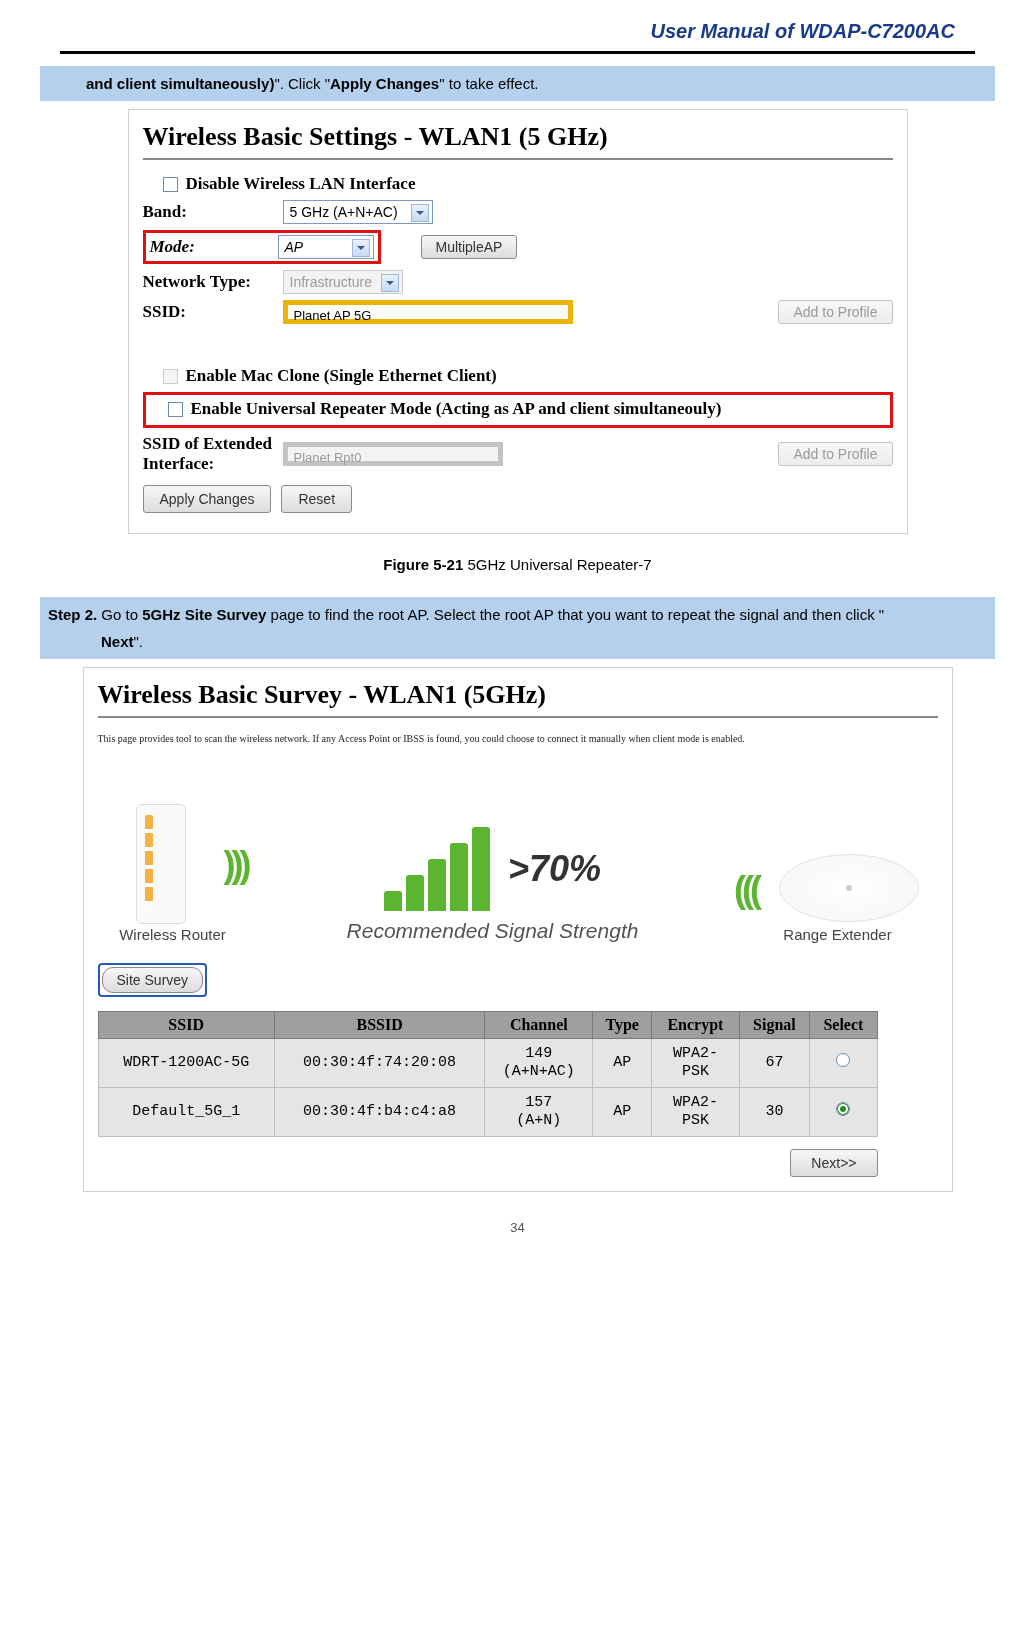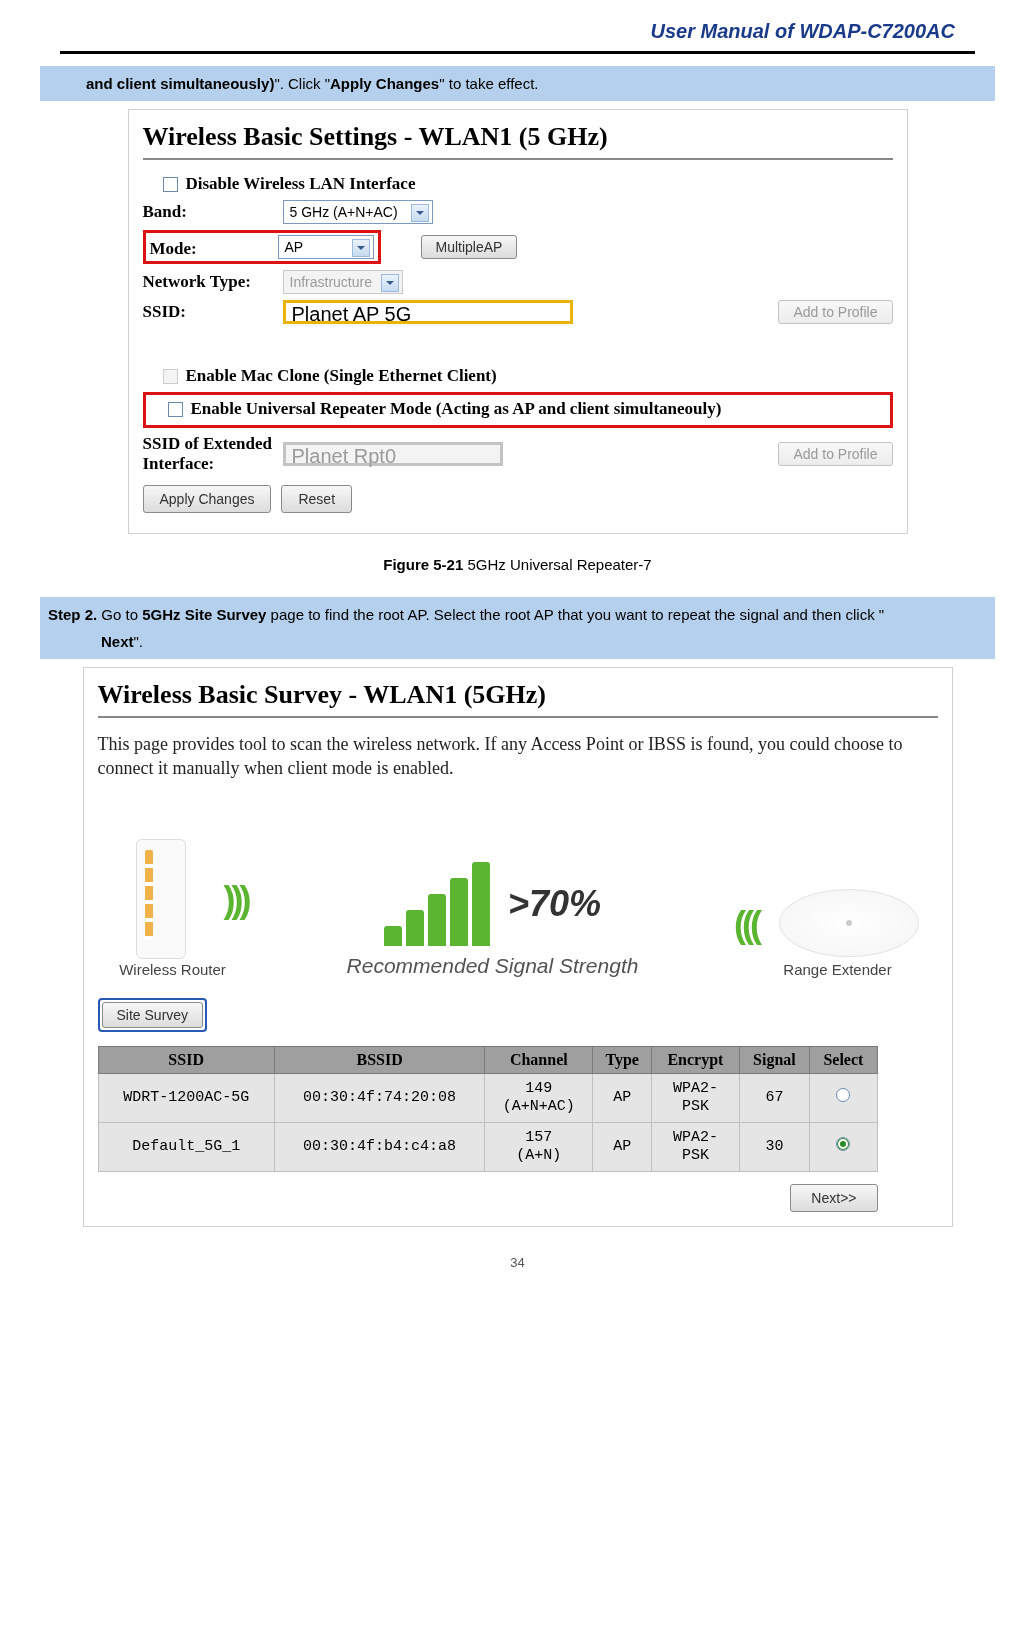--- a/index.html
+++ b/index.html
@@ -100,35 +100,35 @@
     background: linear-gradient(#f7f7f7,#dcdcdc);
     padding: 3px 14px;
     font-family: Arial,sans-serif;
     font-size: 14px;
     border-radius: 3px;
     color:#333;
     display:inline-block;
   }
   .btn-gray.disabled { color:#9a9a9a; border-color:#c3c3c3; background:linear-gradient(#f8f8f8,#ececec);}
   .input-text {
-    border: 3px solid #eab308;
+    border: 5px solid #eab308;
     padding: 3px 6px;
     font-family: Arial,sans-serif;
-    font-size: 20px;
+    font-size: 13px;
     height: 24px;
     line-height: 16px;
   }
   .input-text.disabled { color:#9a9a9a; border-color:#c3c3c3; background:#f3f3f3;}
   .input-text.wide { width: 290px; }
   .red-box { border: 3px solid #d11; padding: 2px 4px; display:inline-block;}
   .red-box-row { border: 3px solid #d11; padding: 4px 6px 6px 6px; }
   .caption { text-align:center; font-size:15px; margin: 6px 0 24px 0;}
   .survey-desc {
     font-family: "Times New Roman", serif;
-    font-size: 18px;
+    font-size: 10px;
     color:#222;
     margin-bottom: 18px;
     line-height: 1.35;
   }
   
   .diagram {
     display:flex; align-items:flex-end; justify-content:space-between;
     margin: 10px 0 20px 0;
     height: 180px;
   }
@@ -209,21 +209,21 @@
     <span class="chk"></span>
     <span style="font-weight:bold;">Disable Wireless LAN Interface</span>
   </div>
 
   <div class="form-row">
     <span class="label-col">Band:</span>
     <span class="sel" style="width:150px;">5 GHz (A+N+AC)</span>
   </div>
 
   <div class="form-row">
-    <span class="red-box" style="display:flex;align-items:flex-end;">
+    <span class="red-box" style="display:flex;align-items:center;font-style:italic;">
       <span class="label-col" style="width:128px;">Mode:</span>
       <span class="sel" style="width:96px;">AP</span>
     </span>
     <span style="width:40px;"></span>
     <span class="btn-gray">MultipleAP</span>
   </div>
 
   <div class="form-row">
     <span class="label-col">Network Type:</span>
     <span class="sel disabled" style="width:120px;">Infrastructure</span>
@@ -307,21 +307,21 @@
       <div style="display:flex;align-items:center;justify-content:center;">
         <span class="waves rev">)))</span>
         <div class="extender-img"></div>
       </div>
       <div class="diagram-caption">Range Extender</div>
     </div>
   </div>
 
   <div class="site-survey-btn-wrap">
     <span class="site-survey-btn">
-      <span class="btn-gray" style="padding:4px 14px;">Site Survey</span>
+      <span class="btn-gray" style="padding:4px 14px;border-radius:11px;">Site Survey</span>
     </span>
   </div>
 
   <table class="survey-table">
     <thead>
       <tr>
         <th>SSID</th>
         <th>BSSID</th>
         <th>Channel</th>
         <th>Type</th>

